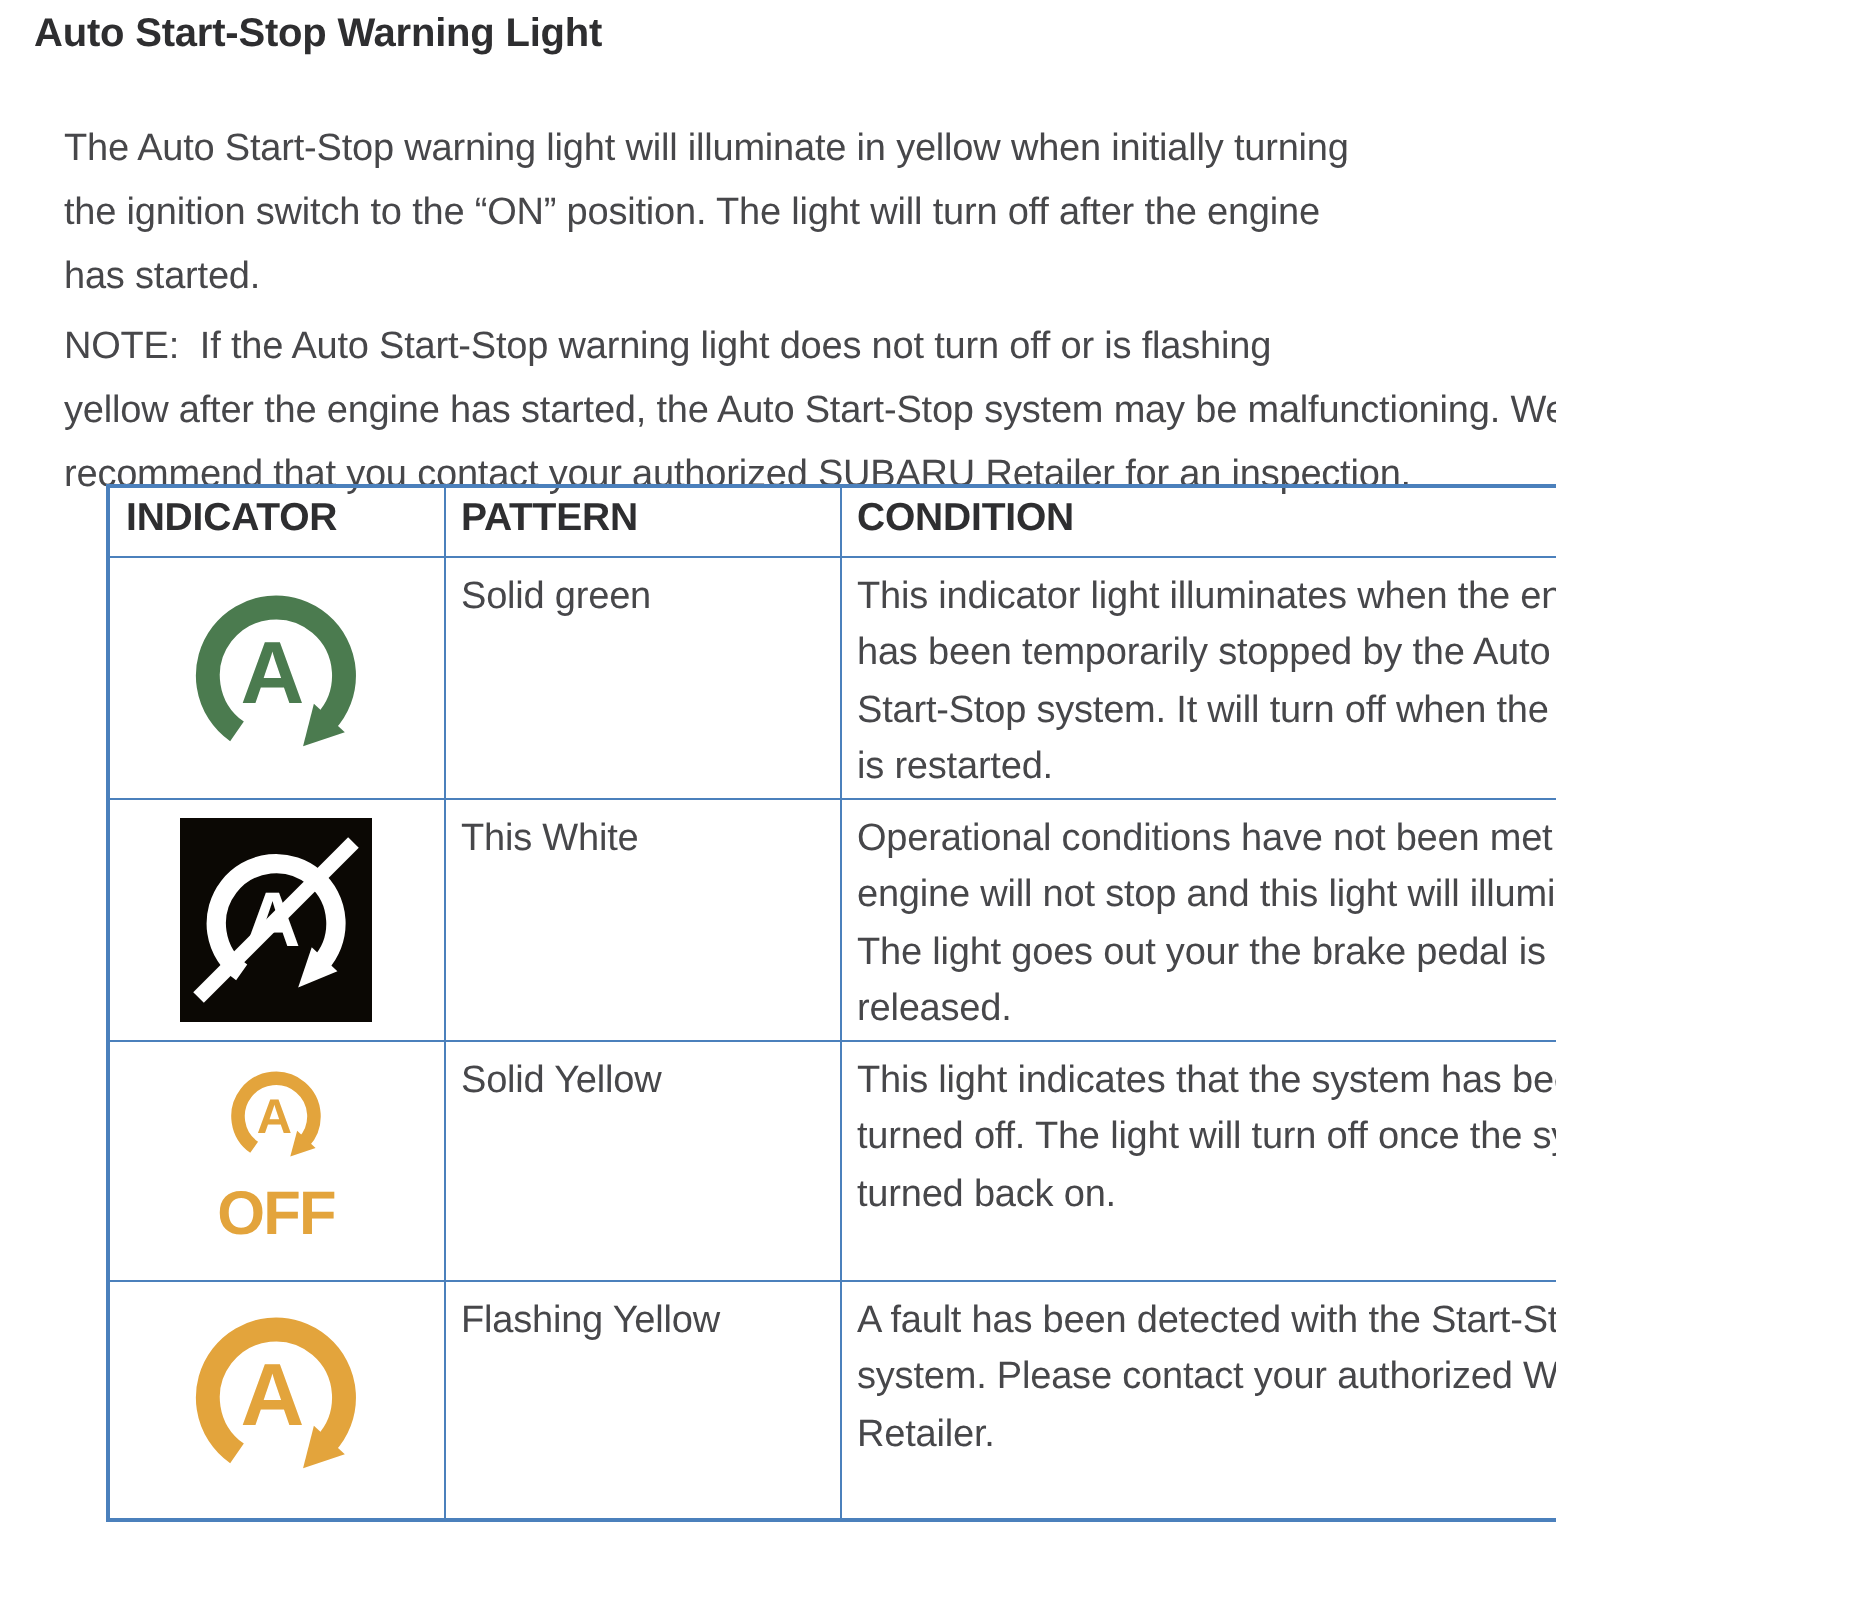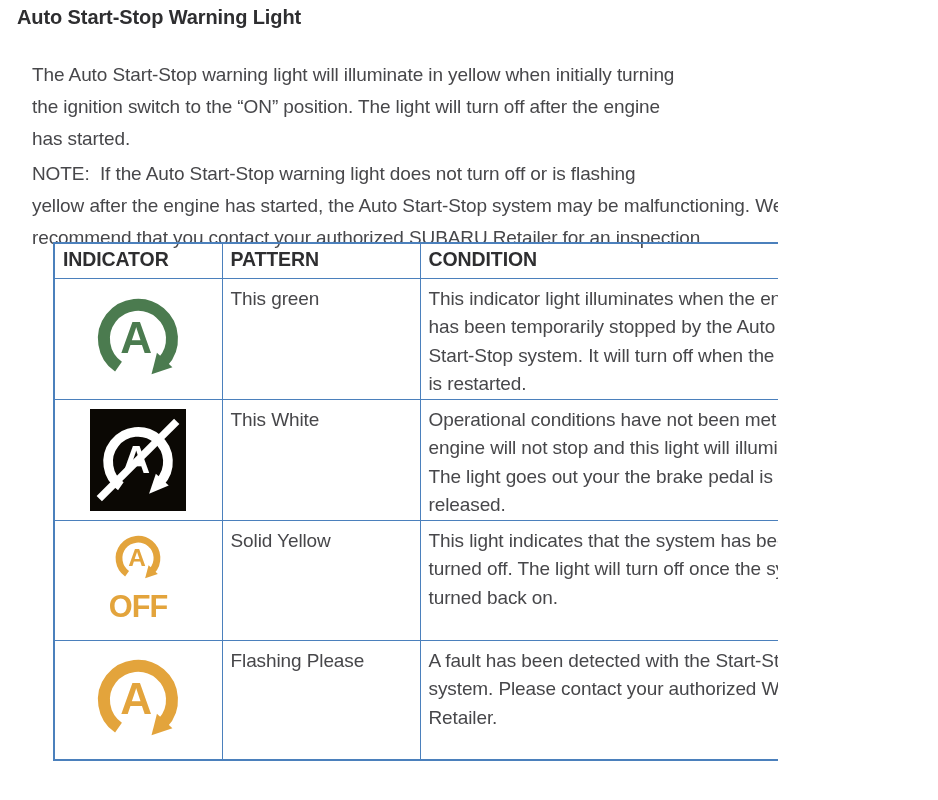--- a/index.html
+++ b/index.html
@@ -88,21 +88,21 @@
     <tbody>
 
       <tr>
         <td class="ind-cell">
           <svg width="98" height="92" viewBox="0 0 100 100" class="c-green">
             <path d="M 28.8 82.3 A 37 37 0 1 1 77.0 77.2" fill="none" stroke="currentColor" stroke-width="13"></path>
             <polygon points="64.7,90.4 87.4,82.8 70.6,67.2" fill="currentColor"></polygon>
             <text x="48" y="67" text-anchor="middle" font-size="48" fill="currentColor">A</text>
           </svg>
         </td>
-        <td class="pat-cell">This green</td>
+        <td class="pat-cell">Solid green</td>
         <td class="cond-cell">This indicator light illuminates when the engine
 has been temporarily stopped by the Auto
 Start-Stop system. It will turn off when the engine
 is restarted.</td>
       </tr>
 
       <tr>
         <td class="ind-cell">
           <span class="black-box">
             <svg width="88" height="88" viewBox="0 0 100 100" class="c-white">
@@ -136,21 +136,21 @@
       </tr>
 
       <tr>
         <td class="ind-cell">
           <svg width="98" height="92" viewBox="0 0 100 100" class="c-yellow">
             <path d="M 28.8 82.3 A 37 37 0 1 1 77.0 77.2" fill="none" stroke="currentColor" stroke-width="13"></path>
             <polygon points="64.7,90.4 87.4,82.8 70.6,67.2" fill="currentColor"></polygon>
             <text x="48" y="67" text-anchor="middle" font-size="48" fill="currentColor">A</text>
           </svg>
         </td>
-        <td class="pat-cell">Flashing Please</td>
+        <td class="pat-cell">Flashing Yellow</td>
         <td class="cond-cell">A fault has been detected with the Start-Stop
 system. Please contact your authorized White
 Retailer.</td>
       </tr>
 
     </tbody>
   </table>
 </div>
 
 </body></html>

